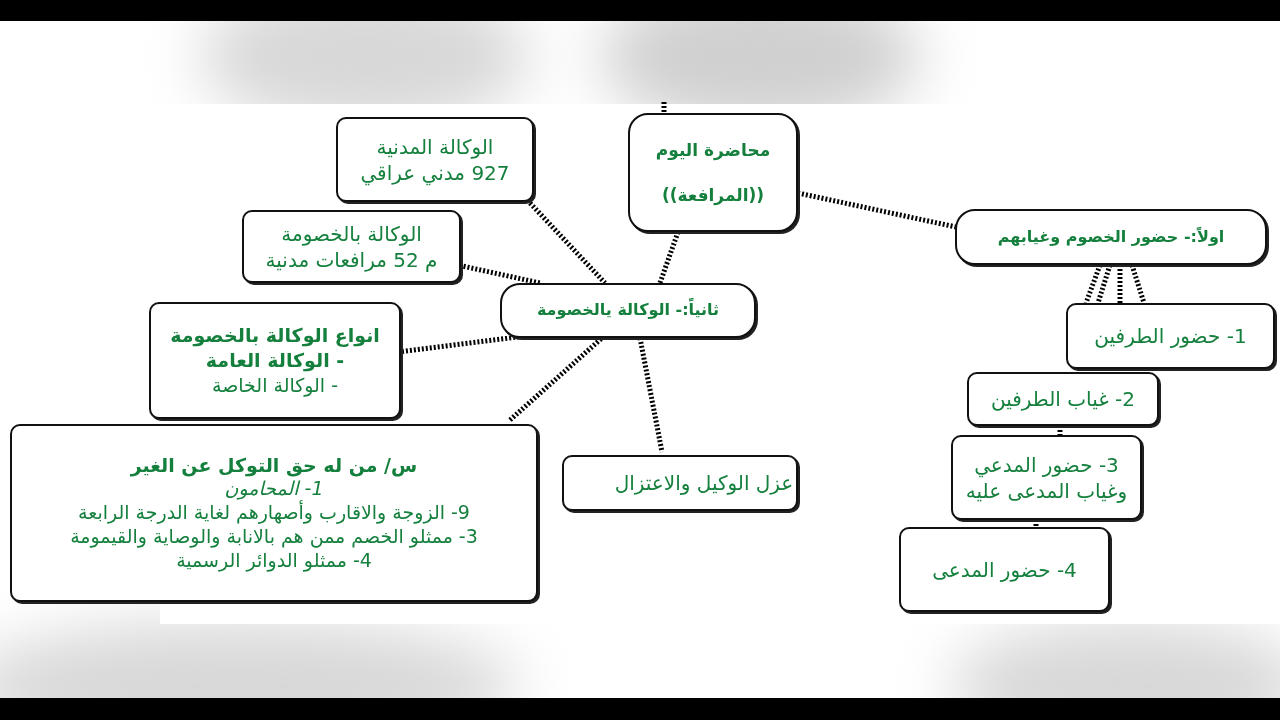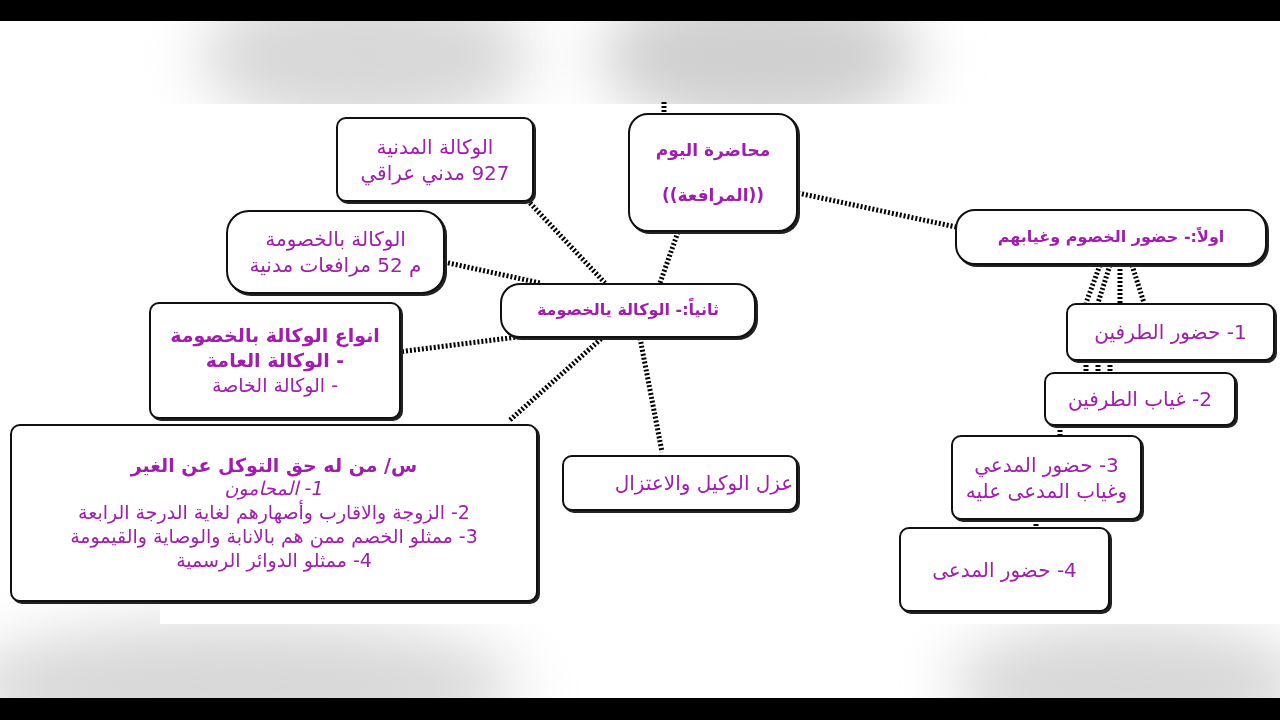--- a/index.html
+++ b/index.html
@@ -1,21 +1,21 @@
 <!DOCTYPE html>
 <html><head>
 <meta charset="utf-8">
 <style>
   html, body { margin:0; padding:0; }
   body { width:1280px; height:720px; position:relative; overflow:hidden; background:#000; font-family:"DejaVu Sans", sans-serif; }
   .slide { position:absolute; left:0; top:21px; width:1280px; height:677px; background:#fff; overflow:hidden; }
   .blur { position:absolute; border-radius:50%; filter:blur(30px); background:#d8d8d8; }
   svg.links { position:absolute; left:0; top:0; width:1280px; height:720px; }
   .node { position:absolute; box-sizing:border-box; background:#fff; border:2px solid #111; border-radius:10px;
-          box-shadow:2px 2px 0 #222; direction:rtl; text-align:center; color:#a21caf; display:flex; flex-direction:column;
+          box-shadow:2px 2px 0 #222; direction:rtl; text-align:center; color:#15803d; display:flex; flex-direction:column;
           justify-content:center; align-items:center; line-height:1.3; }
   .node span { display:block; white-space:nowrap; }
   .b { font-weight:bold;border-radius:20px; }
   .i { font-style:italic; }
 </style>
 </head>
 <body>
 
 <div class="slide">
   <div class="blur" style="left:200px;top:-40px;width:330px;height:150px;"></div>
@@ -49,57 +49,57 @@
 
 <div class="node b" style="left:628px;top:113px;width:170px;height:119px;font-size:17px;gap:22px;">
   <span>محاضرة اليوم</span>
   <span>((المرافعة))</span>
 </div>
 
 <div class="node b" style="left:955px;top:209px;width:312px;height:56px;font-size:16px;">
   <span>اولاً:- حضور الخصوم وغيابهم</span>
 </div>
 
-<div class="node" style="left:1066px;top:303px;width:209px;height:58px;font-size:20px;">
+<div class="node" style="left:1066px;top:303px;width:209px;height:66px;font-size:20px;">
   <span>1- حضور الطرفين</span>
 </div>
-<div class="node" style="left:1044px;top:372px;width:192px;height:54px;font-size:20px;">
+<div class="node" style="left:967px;top:372px;width:192px;height:54px;font-size:20px;">
   <span>2- غياب الطرفين</span>
 </div>
 <div class="node" style="left:951px;top:435px;width:191px;height:85px;font-size:20px;">
   <span>3- حضور المدعي</span>
   <span>وغياب المدعى عليه</span>
 </div>
 <div class="node" style="left:899px;top:527px;width:211px;height:85px;font-size:20px;gap:40px;">
   <span>4- حضور المدعى</span>
 </div>
 
 <div class="node b" style="left:500px;top:283px;width:256px;height:55px;font-size:16px;">
   <span>ثانياً:- الوكالة يالخصومة</span>
 </div>
 
 <div class="node" style="left:336px;top:117px;width:198px;height:85px;font-size:20px;">
   <span>الوكالة المدنية</span>
   <span>927 مدني عراقي</span>
 </div>
 
-<div class="node" style="left:226px;top:210px;width:219px;height:84px;font-size:20px;border-radius:23px;">
+<div class="node" style="left:242px;top:210px;width:219px;height:73px;font-size:20px;">
   <span>الوكالة بالخصومة</span>
   <span>م 52 مرافعات مدنية</span>
 </div>
 
 <div class="node" style="left:149px;top:302px;width:252px;height:117px;font-size:19px;">
   <span class="b">انواع الوكالة بالخصومة</span>
   <span class="b">- الوكالة العامة</span>
   <span>- الوكالة الخاصة</span>
 </div>
 
 <div class="node" style="left:10px;top:424px;width:528px;height:178px;font-size:19px;line-height:1.25;">
   <span class="b">س/ من له حق التوكل عن الغير</span>
   <span class="i">1- المحامون</span>
-  <span>2- الزوجة والاقارب وأصهارهم لغاية الدرجة الرابعة</span>
+  <span>9- الزوجة والاقارب وأصهارهم لغاية الدرجة الرابعة</span>
   <span>3- ممثلو الخصم ممن هم بالانابة والوصاية والقيمومة</span>
   <span>4- ممثلو الدوائر الرسمية</span>
 </div>
 
 <div class="node" style="left:562px;top:455px;width:236px;height:56px;font-size:20px;padding-left:48px;">
   <span>عزل الوكيل والاعتزال</span>
 </div>
 
 </body></html>

